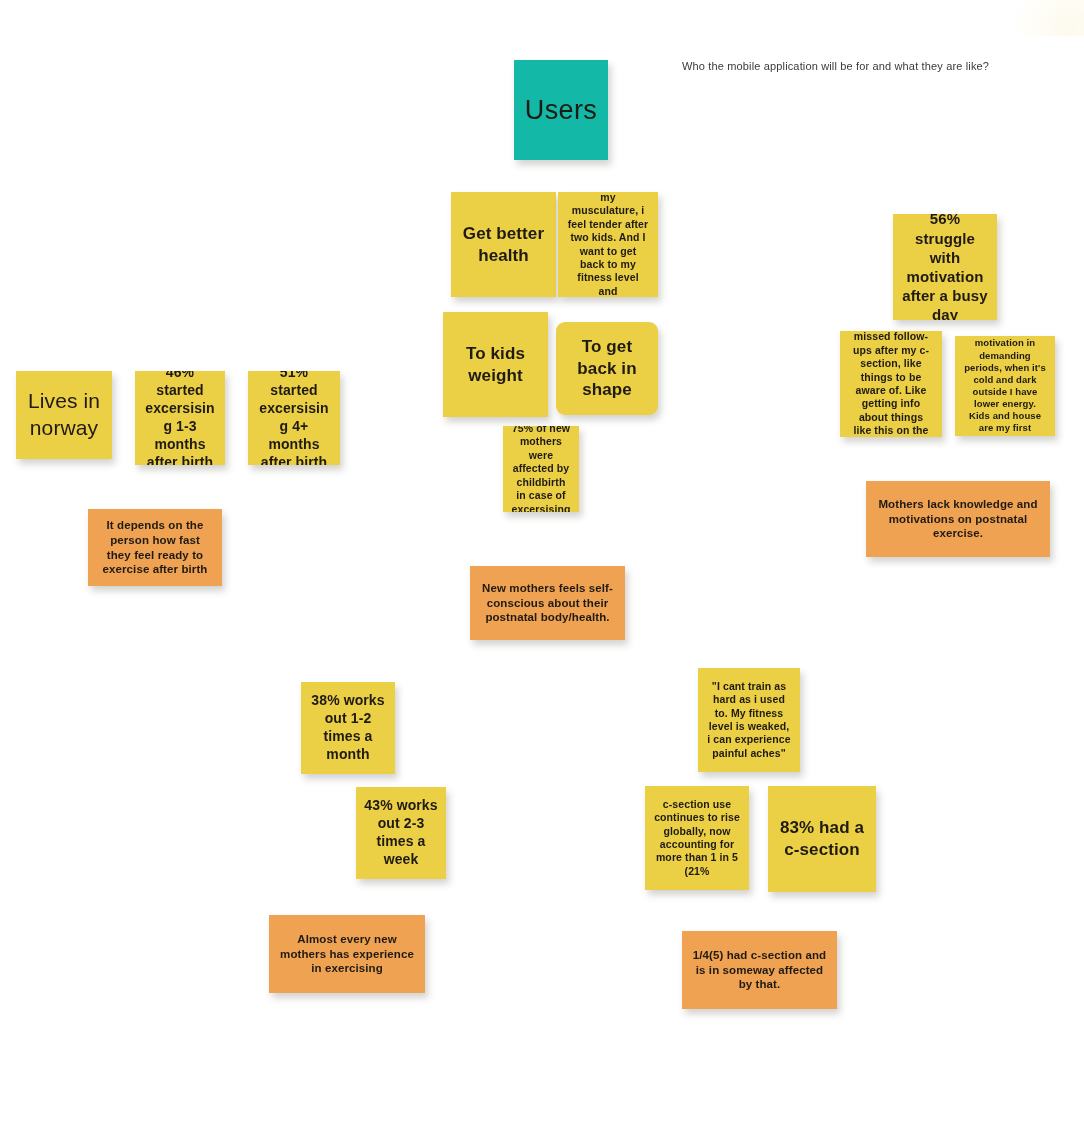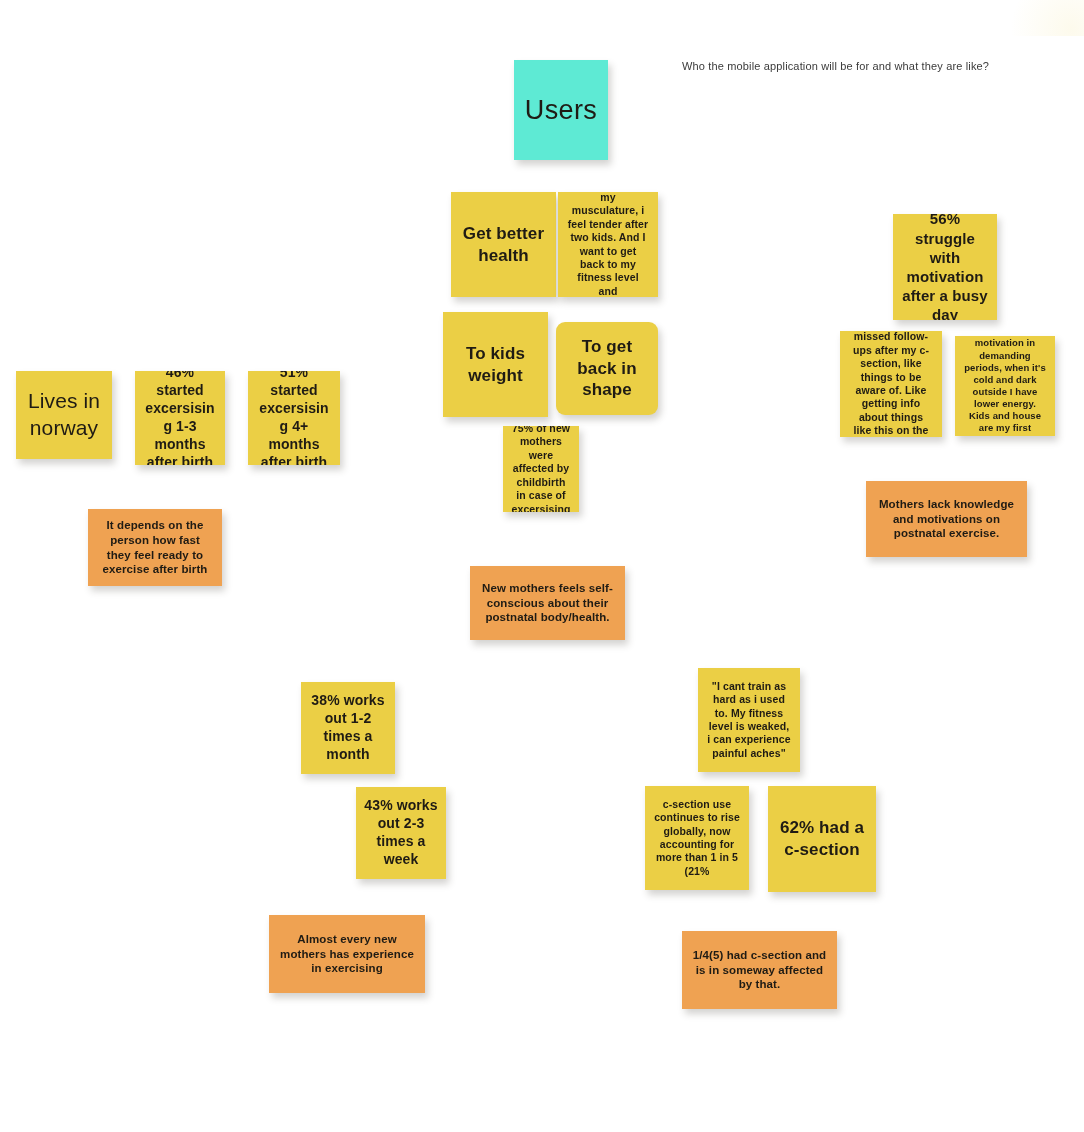--- a/index.html
+++ b/index.html
@@ -33,21 +33,21 @@
     word-wrap: break-word;
     overflow: hidden;
   }
   .note-text {
     display: block;
     width: 100%;
     white-space: pre-line;
   }
   .c-yellow { background: #ebcf45; }
   .c-orange { background: #efa252; }
-  .c-blue   { background: #5eead4; }
+  .c-blue   { background: #14b8a6; }
 
   
   .t-title {
     font-size: 27px;
     font-weight: 400;
     letter-spacing: 0.4px;
   }
   .t-big {
     font-size: 17px;
     font-weight: 600;
@@ -140,21 +140,21 @@
   </div>
 
   <div class="note c-yellow t-tiny" style="left:840px; top:331px; width:102px; height:106px; padding:9px;">
     <span class="note-text">"In my case i missed follow-ups after my c-section, like things to be aware of. Like getting info about things like this on the app."</span>
   </div>
 
   <div class="note c-yellow t-tiny" style="left:955px; top:336px; width:100px; height:100px; padding:9px; font-size:9.5px;">
     <span class="note-text">"Lower motivation in demanding periods, when it's cold and dark outside I have lower energy. Kids and house are my first priority."</span>
   </div>
 
-  <div class="note c-orange t-small" style="left:866px; top:481px; width:161px; height:76px; padding:8px 10px;">
+  <div class="note c-orange t-small" style="left:866px; top:481px; width:184px; height:76px; padding:8px 10px;">
     <span class="note-text">Mothers lack knowledge and motivations on postnatal exercise.</span>
   </div>
 
   <div class="note c-yellow t-med" style="left:301px; top:682px; width:94px; height:92px;">
     <span class="note-text">38% works out 1-2 times a month</span>
   </div>
 
 
   <div class="note c-yellow t-med" style="left:356px; top:787px; width:90px; height:92px;">
     <span class="note-text">43% works out 2-3 times a week</span>
@@ -166,20 +166,20 @@
 
   <div class="note c-yellow t-tiny" style="left:698px; top:668px; width:102px; height:104px; padding:9px;">
     <span class="note-text">"I cant train as hard as i used to. My fitness level is weaked, i can experience painful aches"</span>
   </div>
 
   <div class="note c-yellow t-tiny" style="left:645px; top:786px; width:104px; height:104px; padding:9px;">
     <span class="note-text">c-section use continues to rise globally, now accounting for more than 1 in 5 (21%</span>
   </div>
 
   <div class="note c-yellow t-big" style="left:768px; top:786px; width:108px; height:106px;">
-    <span class="note-text">62% had a c-section</span>
+    <span class="note-text">83% had a c-section</span>
   </div>
 
   <div class="note c-orange t-small" style="left:682px; top:931px; width:155px; height:78px; padding:8px 10px;">
     <span class="note-text">1/4(5) had c-section and is in someway affected by that.</span>
   </div>
 
 </div>
 
 </body></html>

